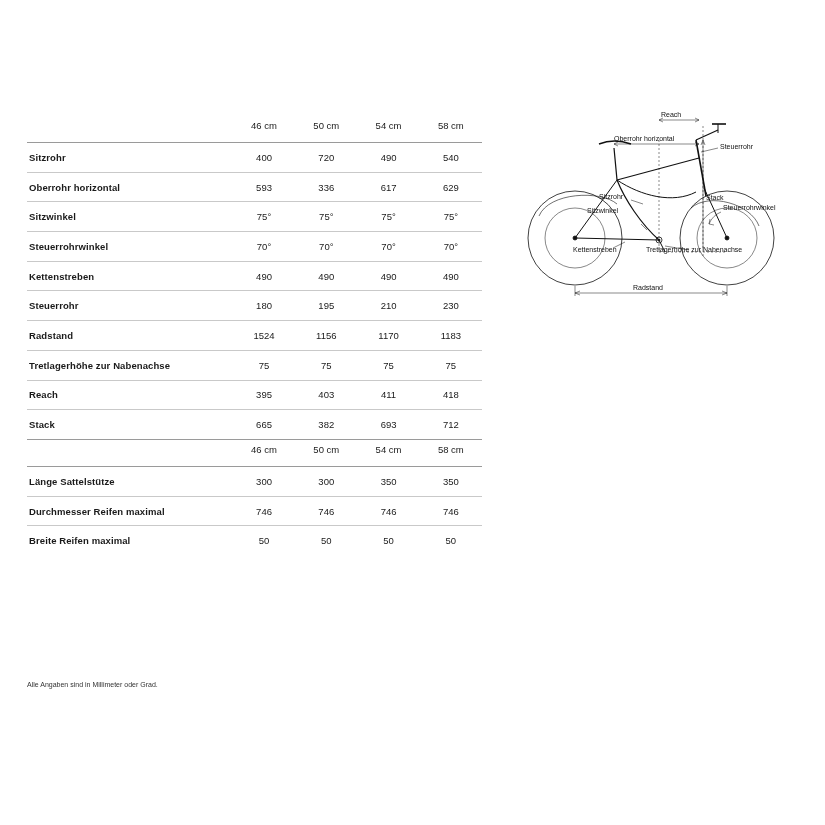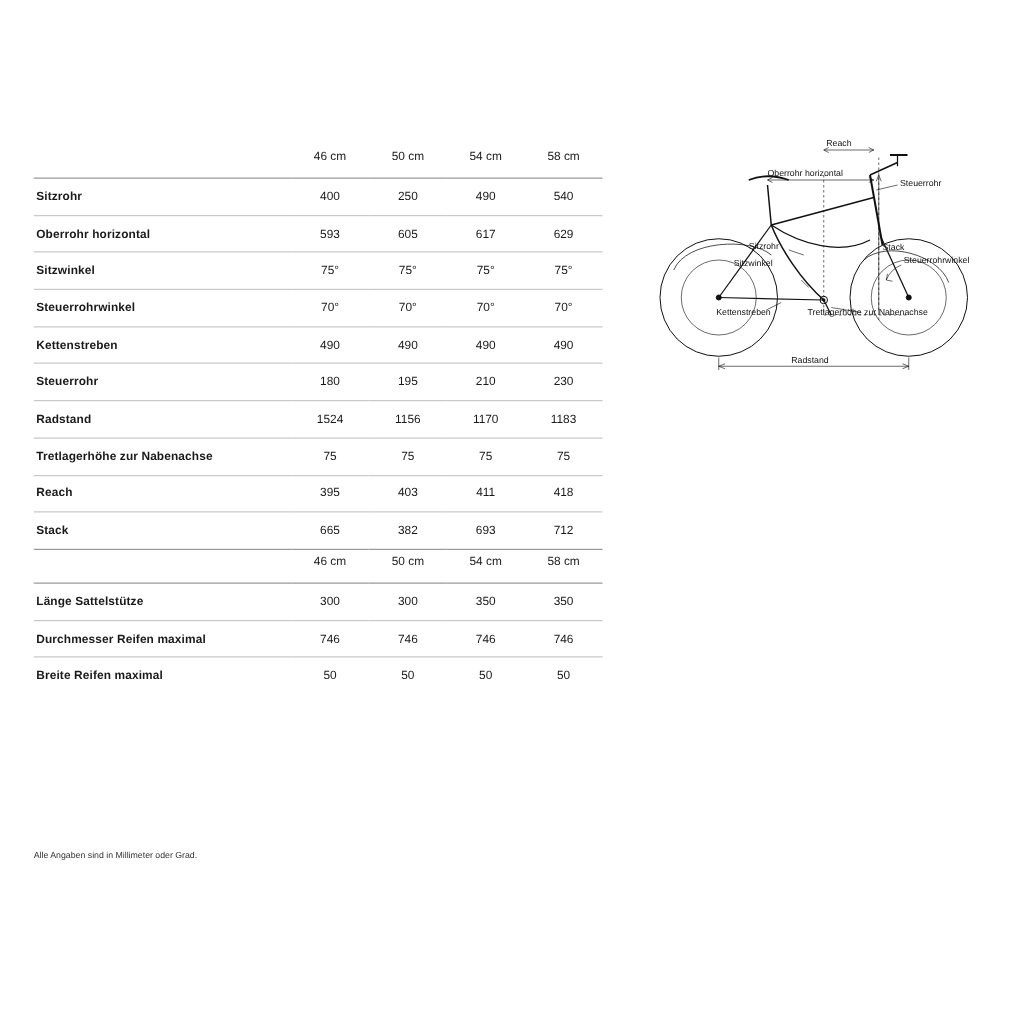--- a/index.html
+++ b/index.html
@@ -121,28 +121,28 @@
           <td class="lbl"></td>
           <td>46 cm</td>
           <td>50 cm</td>
           <td>54 cm</td>
           <td>58 cm</td>
         </tr>
 
         <tr class="data-row first">
           <td class="lbl">Sitzrohr</td>
           <td class="val">400</td>
-          <td class="val">250</td>
+          <td class="val">720</td>
           <td class="val">490</td>
           <td class="val">540</td>
         </tr>
         <tr class="data-row">
           <td class="lbl">Oberrohr horizontal</td>
           <td class="val">593</td>
-          <td class="val">605</td>
+          <td class="val">336</td>
           <td class="val">617</td>
           <td class="val">629</td>
         </tr>
         <tr class="data-row">
           <td class="lbl">Sitzwinkel</td>
           <td class="val">75°</td>
           <td class="val">75°</td>
           <td class="val">75°</td>
           <td class="val">75°</td>
         </tr>

